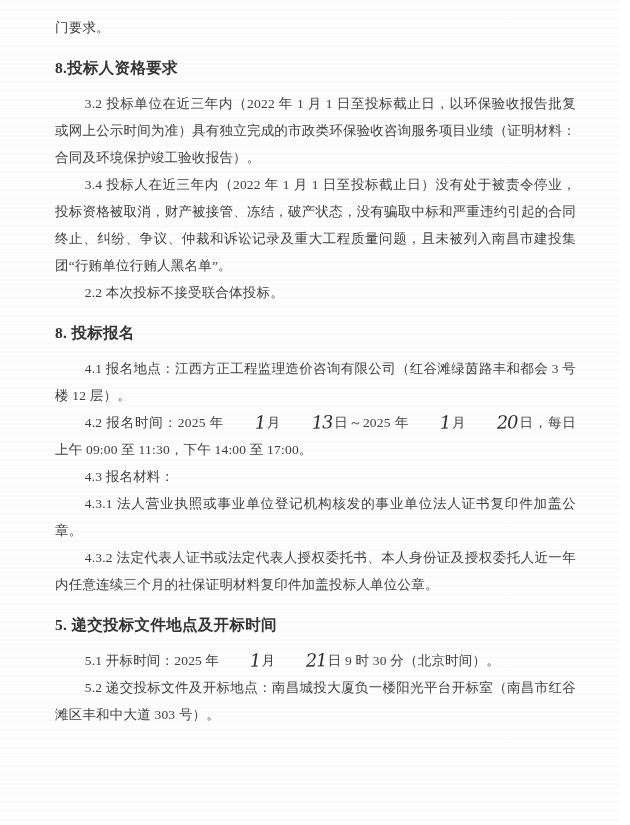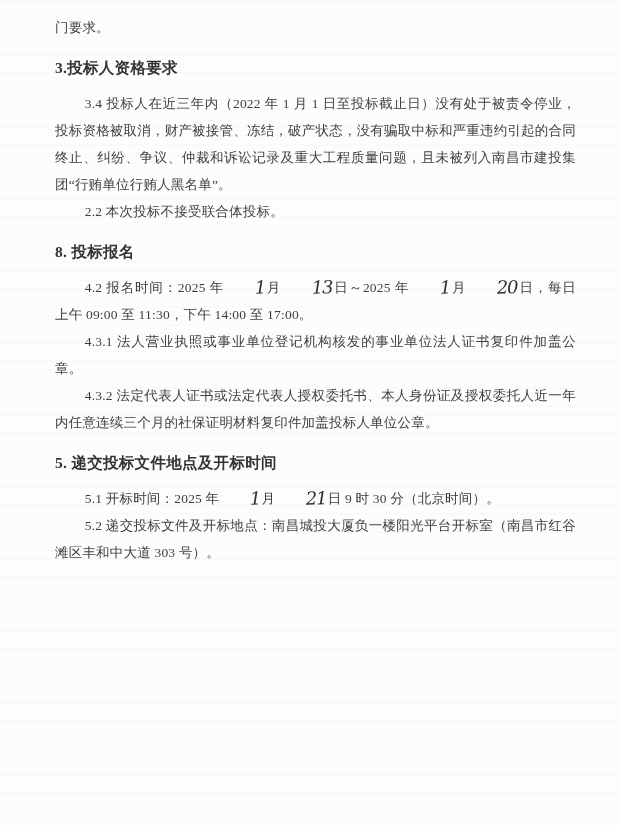--- a/index.html
+++ b/index.html
@@ -55,30 +55,33 @@
     color: #2f2f2f;
   }
 </style>
 </head>
 <body>
 
 <div class="page">
 
   <p class="body-par no-indent">门要求。</p>
 
-  <h2 class="heading">3.投标人资格要求</h2>
+  <h2 class="heading">8.投标人资格要求</h2>
 
+  <p class="body-par">3.2 投标单位在近三年内（2022 年 1 月 1 日至投标截止日，以环保验收报告批复或网上公示时间为准）具有独立完成的市政类环保验收咨询服务项目业绩（证明材料：合同及环境保护竣工验收报告）。</p>
   <p class="body-par">3.4 投标人在近三年内（2022 年 1 月 1 日至投标截止日）没有处于被责令停业，投标资格被取消，财产被接管、冻结，破产状态，没有骗取中标和严重违约引起的合同终止、纠纷、争议、仲裁和诉讼记录及重大工程质量问题，且未被列入南昌市建投集团“行贿单位行贿人黑名单”。</p>
   <p class="body-par">2.2 本次投标不接受联合体投标。</p>
 
   <h2 class="heading">8. 投标报名</h2>
 
+  <p class="body-par">4.1 报名地点：江西方正工程监理造价咨询有限公司（红谷滩绿茵路丰和都会 3 号楼 12 层）。</p>
 
   <p class="body-par"><span>4.2 报名时间：2025 年</span><span class="hw">1</span><span>月</span><span class="hw">13</span><span>日～2025 年</span><span class="hw">1</span><span>月</span><span class="hw">20</span><span>日，每日上午 09:00 至 11:30，下午 14:00 至 17:00。</span></p>
 
+  <p class="body-par">4.3 报名材料：</p>
   <p class="body-par">4.3.1 法人营业执照或事业单位登记机构核发的事业单位法人证书复印件加盖公章。</p>
   <p class="body-par">4.3.2 法定代表人证书或法定代表人授权委托书、本人身份证及授权委托人近一年内任意连续三个月的社保证明材料复印件加盖投标人单位公章。</p>
 
   <h2 class="heading">5. 递交投标文件地点及开标时间</h2>
 
   <p class="body-par"><span>5.1 开标时间：2025 年</span><span class="hw">1</span><span>月</span><span class="hw">21</span><span>日 9 时 30 分（北京时间）。</span></p>
 
   <p class="body-par">5.2 递交投标文件及开标地点：南昌城投大厦负一楼阳光平台开标室（南昌市红谷滩区丰和中大道 303 号）。</p>
 
 </div>

